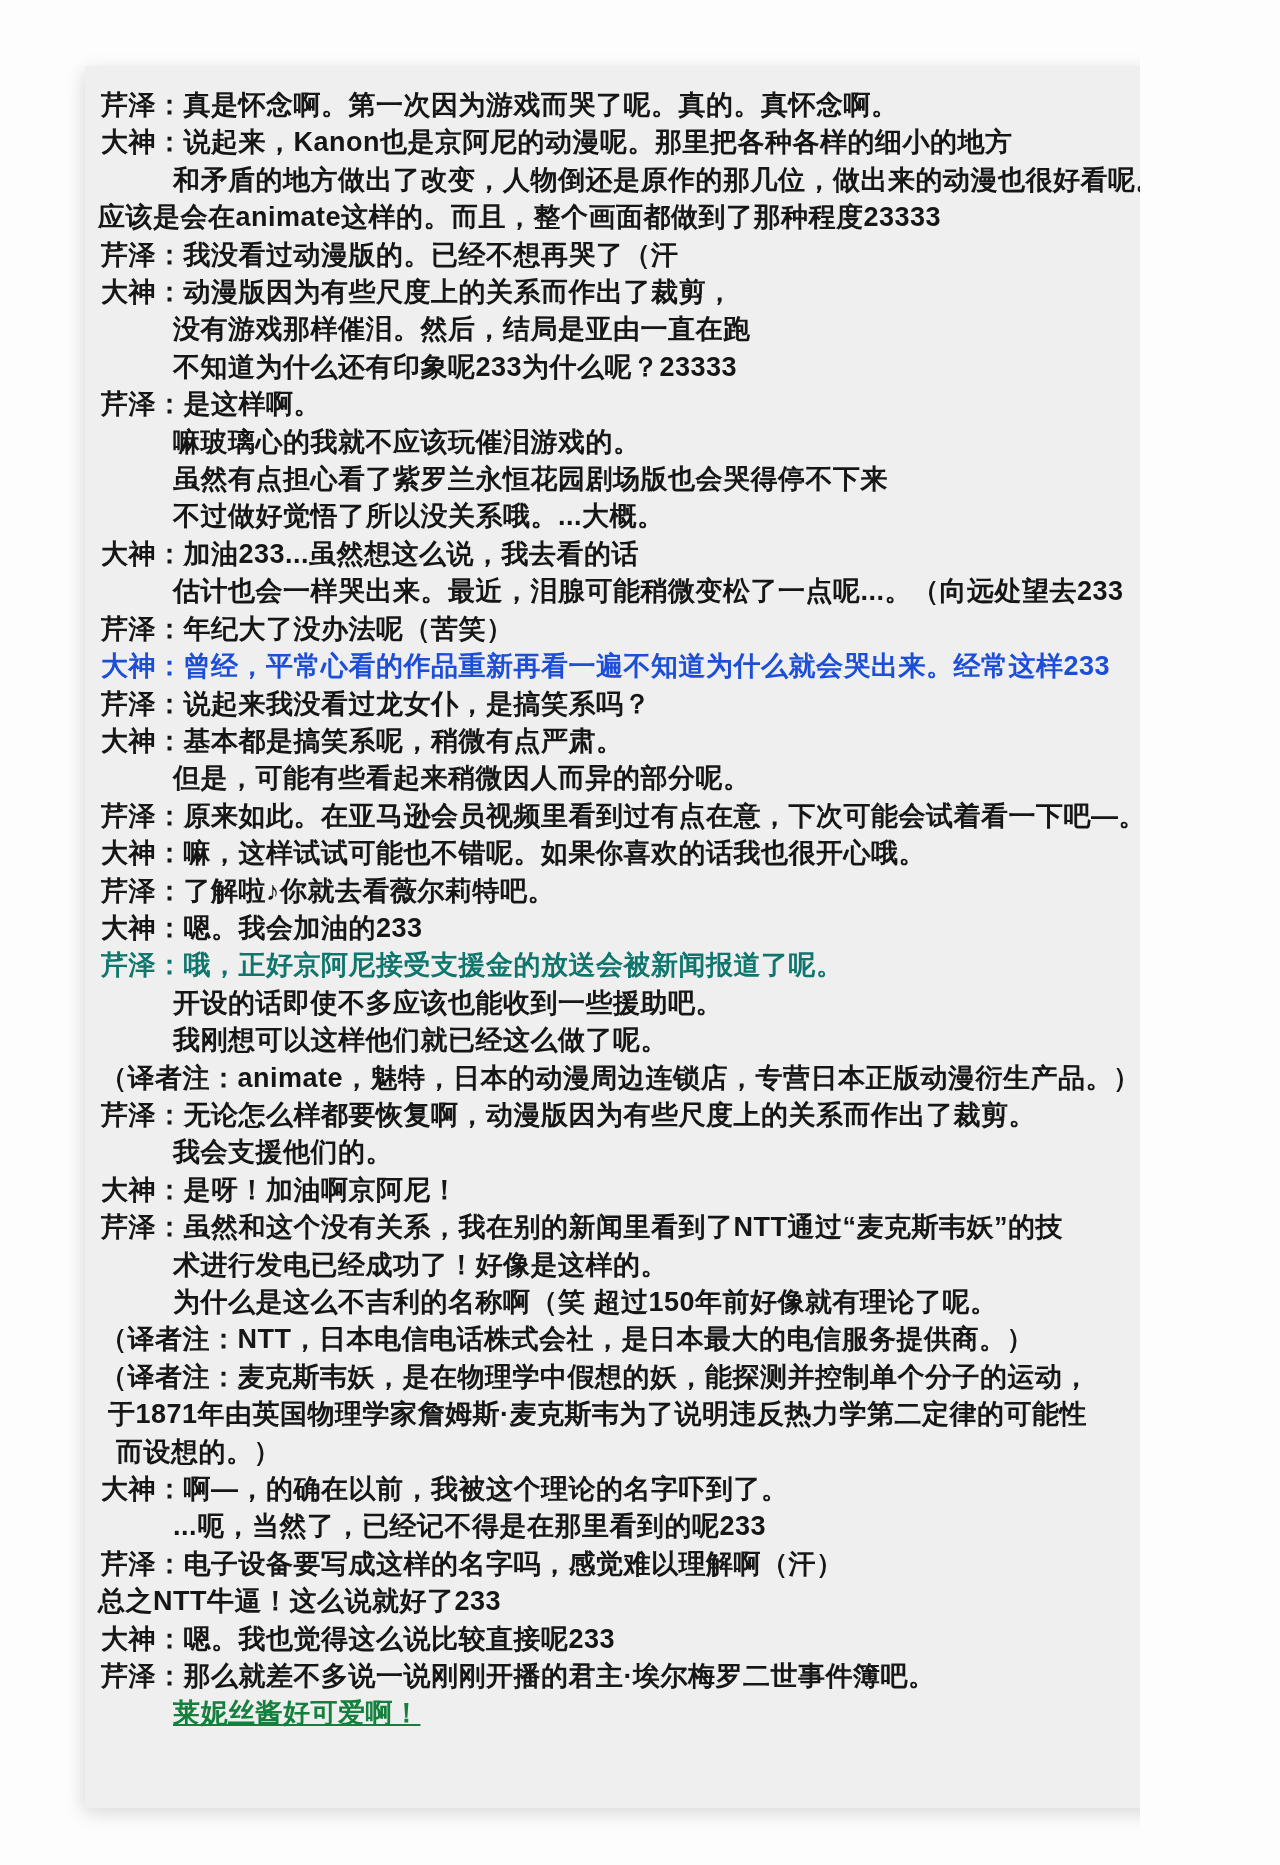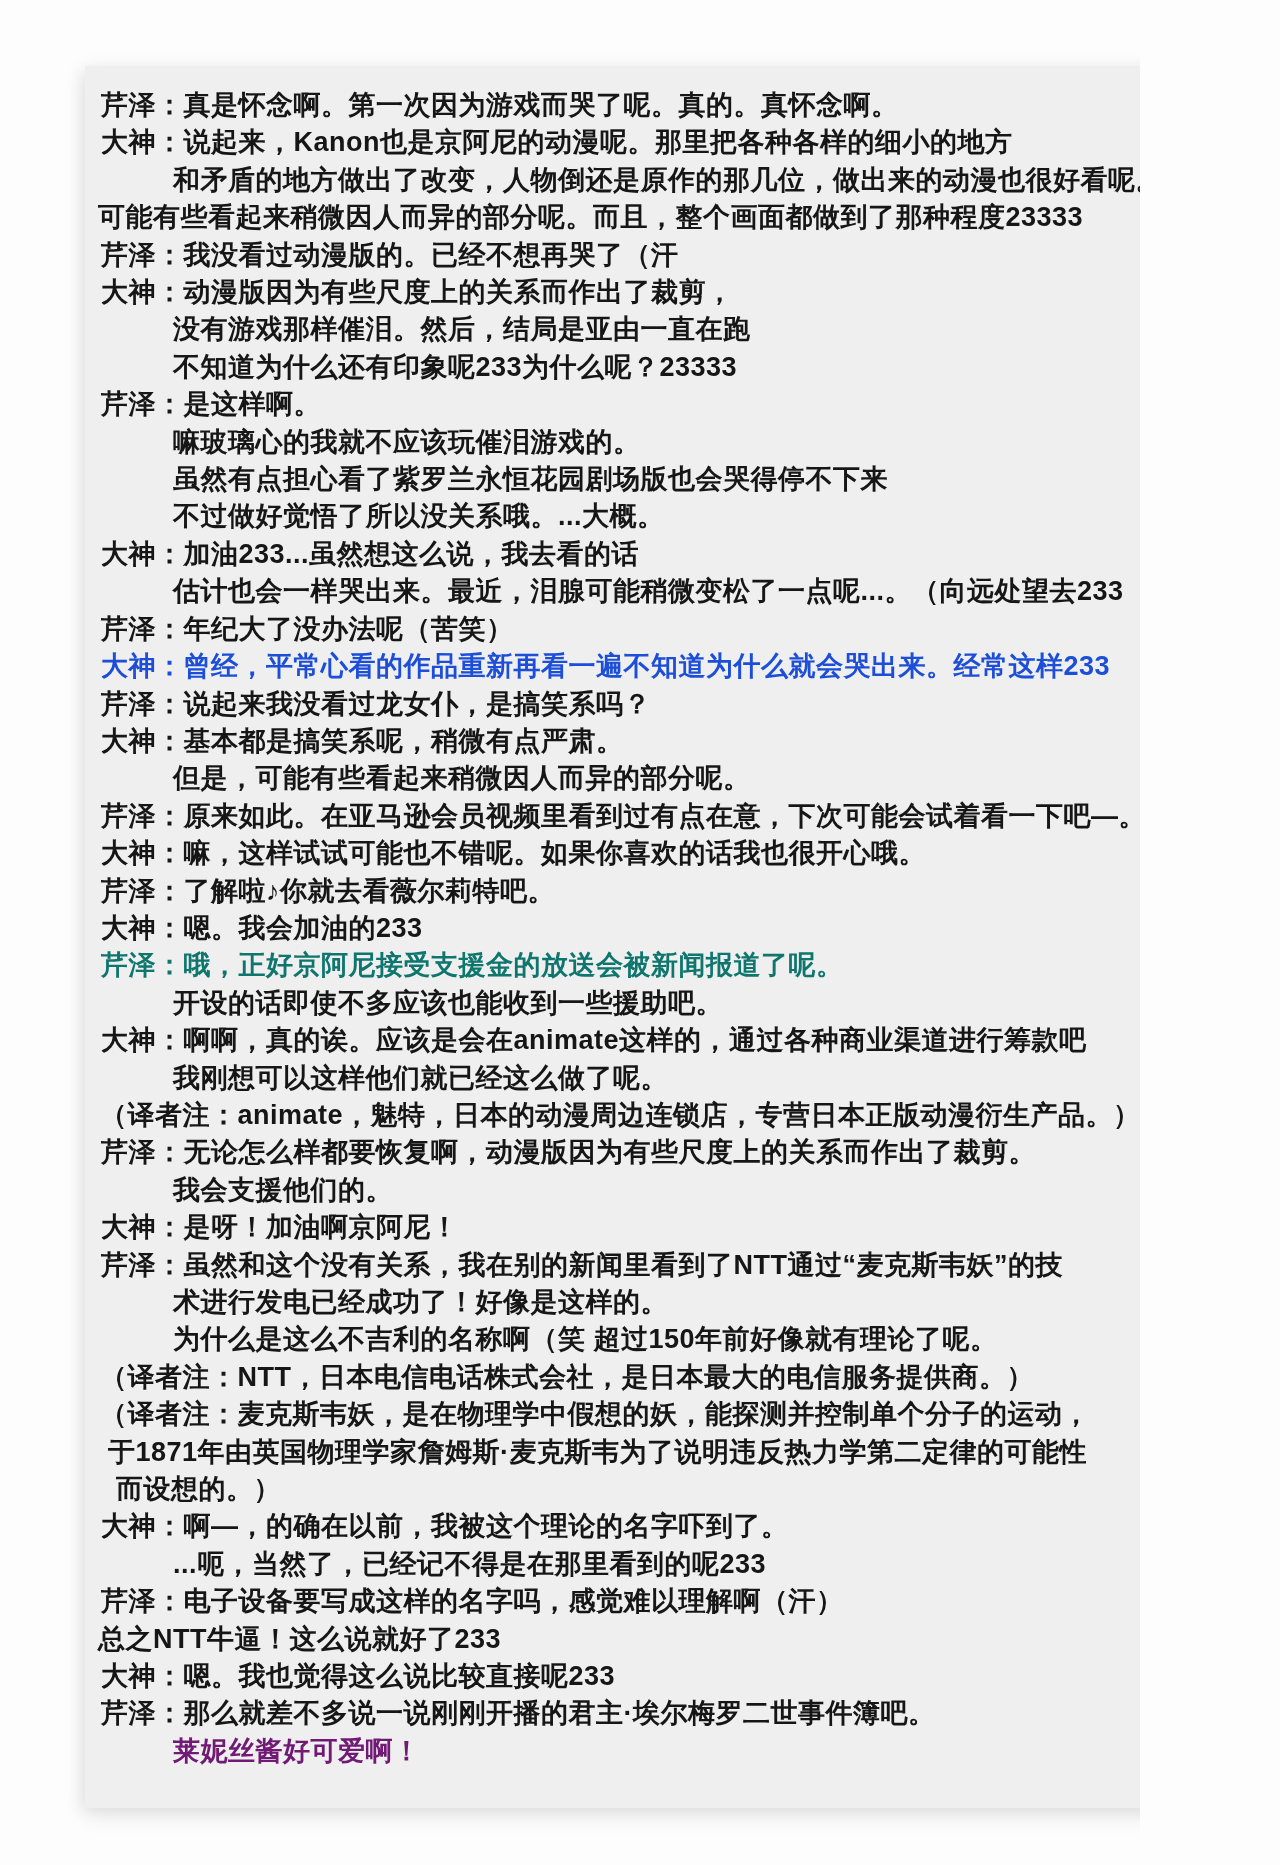--- a/index.html
+++ b/index.html
@@ -42,21 +42,21 @@
   .line.note-end  { padding-left: 18px; }
 </style>
 </head>
 <body>
 
 <div class="page" style="background: rgb(253, 253, 253);">
   <div class="card" id="dialogue-card" style="background: rgb(239, 239, 239);">
       <div class="line speaker" style="color: rgb(22, 22, 22);">芹泽：真是怀念啊。第一次因为游戏而哭了呢。真的。真怀念啊。</div>
       <div class="line speaker" style="color: rgb(22, 22, 22);">大神：说起来，Kanon也是京阿尼的动漫呢。那里把各种各样的细小的地方</div>
       <div class="line cont" style="color: rgb(22, 22, 22);">和矛盾的地方做出了改变，人物倒还是原作的那几位，做出来的动漫也很好看呢。</div>
-      <div class="line flush" style="color: rgb(22, 22, 22);">可能有些看起来稍微因人而异的部分呢。而且，整个画面都做到了那种程度23333</div>
+      <div class="line flush" style="color: rgb(22, 22, 22);">应该是会在animate这样的。而且，整个画面都做到了那种程度23333</div>
       <div class="line speaker" style="color: rgb(22, 22, 22);">芹泽：我没看过动漫版的。已经不想再哭了（汗</div>
       <div class="line speaker" style="color: rgb(22, 22, 22);">大神：动漫版因为有些尺度上的关系而作出了裁剪，</div>
       <div class="line cont" style="color: rgb(22, 22, 22);">没有游戏那样催泪。然后，结局是亚由一直在跑</div>
       <div class="line cont" style="color: rgb(22, 22, 22);">不知道为什么还有印象呢233为什么呢？23333</div>
       <div class="line speaker" style="color: rgb(22, 22, 22);">芹泽：是这样啊。</div>
       <div class="line cont" style="color: rgb(22, 22, 22);">嘛玻璃心的我就不应该玩催泪游戏的。</div>
       <div class="line cont" style="color: rgb(22, 22, 22);">虽然有点担心看了紫罗兰永恒花园剧场版也会哭得停不下来</div>
       <div class="line cont" style="color: rgb(22, 22, 22);">不过做好觉悟了所以没关系哦。...大概。</div>
       <div class="line speaker" style="color: rgb(22, 22, 22);">大神：加油233...虽然想这么说，我去看的话</div>
       <div class="line cont" style="color: rgb(22, 22, 22);">估计也会一样哭出来。最近，泪腺可能稍微变松了一点呢...。（向远处望去233</div>
@@ -64,34 +64,33 @@
       <div class="line speaker" style="color: #1d4ed8;">大神：曾经，平常心看的作品重新再看一遍不知道为什么就会哭出来。经常这样233</div>
       <div class="line speaker" style="color: rgb(22, 22, 22);">芹泽：说起来我没看过龙女仆，是搞笑系吗？</div>
       <div class="line speaker" style="color: rgb(22, 22, 22);">大神：基本都是搞笑系呢，稍微有点严肃。</div>
       <div class="line cont" style="color: rgb(22, 22, 22);">但是，可能有些看起来稍微因人而异的部分呢。</div>
       <div class="line speaker" style="color: rgb(22, 22, 22);">芹泽：原来如此。在亚马逊会员视频里看到过有点在意，下次可能会试着看一下吧—。</div>
       <div class="line speaker" style="color: rgb(22, 22, 22);">大神：嘛，这样试试可能也不错呢。如果你喜欢的话我也很开心哦。</div>
       <div class="line speaker" style="color: rgb(22, 22, 22);">芹泽：了解啦♪你就去看薇尔莉特吧。</div>
       <div class="line speaker" style="color: rgb(22, 22, 22);">大神：嗯。我会加油的233</div>
       <div class="line speaker" style="color: #0f766e;">芹泽：哦，正好京阿尼接受支援金的放送会被新闻报道了呢。</div>
       <div class="line cont" style="color: rgb(22, 22, 22);">开设的话即使不多应该也能收到一些援助吧。</div>
-      <div class="line speaker" style="color: rgb(22, 22, 22);">大神：啊啊，真的诶。应该是会在animate这样的，通过各种商业渠道进行筹款吧</div>
       <div class="line cont" style="color: rgb(22, 22, 22);">我刚想可以这样他们就已经这么做了呢。</div>
       <div class="line note" style="color: rgb(22, 22, 22);">（译者注：animate，魅特，日本的动漫周边连锁店，专营日本正版动漫衍生产品。）</div>
       <div class="line speaker" style="color: rgb(22, 22, 22);">芹泽：无论怎么样都要恢复啊，动漫版因为有些尺度上的关系而作出了裁剪。</div>
       <div class="line cont" style="color: rgb(22, 22, 22);">我会支援他们的。</div>
       <div class="line speaker" style="color: rgb(22, 22, 22);">大神：是呀！加油啊京阿尼！</div>
       <div class="line speaker" style="color: rgb(22, 22, 22);">芹泽：虽然和这个没有关系，我在别的新闻里看到了NTT通过“麦克斯韦妖”的技</div>
       <div class="line cont" style="color: rgb(22, 22, 22);">术进行发电已经成功了！好像是这样的。</div>
       <div class="line cont" style="color: rgb(22, 22, 22);">为什么是这么不吉利的名称啊（笑 超过150年前好像就有理论了呢。</div>
       <div class="line note" style="color: rgb(22, 22, 22);">（译者注：NTT，日本电信电话株式会社，是日本最大的电信服务提供商。）</div>
       <div class="line note" style="color: rgb(22, 22, 22);">（译者注：麦克斯韦妖，是在物理学中假想的妖，能探测并控制单个分子的运动，</div>
       <div class="line note-cont" style="color: rgb(22, 22, 22);">于1871年由英国物理学家詹姆斯·麦克斯韦为了说明违反热力学第二定律的可能性</div>
       <div class="line note-end" style="color: rgb(22, 22, 22);">而设想的。）</div>
       <div class="line speaker" style="color: rgb(22, 22, 22);">大神：啊—，的确在以前，我被这个理论的名字吓到了。</div>
       <div class="line cont" style="color: rgb(22, 22, 22);">...呃，当然了，已经记不得是在那里看到的呢233</div>
       <div class="line speaker" style="color: rgb(22, 22, 22);">芹泽：电子设备要写成这样的名字吗，感觉难以理解啊（汗）</div>
       <div class="line flush" style="color: rgb(22, 22, 22);">总之NTT牛逼！这么说就好了233</div>
       <div class="line speaker" style="color: rgb(22, 22, 22);">大神：嗯。我也觉得这么说比较直接呢233</div>
       <div class="line speaker" style="color: rgb(22, 22, 22);">芹泽：那么就差不多说一说刚刚开播的君主·埃尔梅罗二世事件簿吧。</div>
-      <div class="line cont" style="color: #701a75;">莱妮丝酱好可爱啊！</div>
+      <div class="line cont" style="color: #15803d; text-decoration: underline;">莱妮丝酱好可爱啊！</div>
     </div>
 </div>
 
 </body></html>

